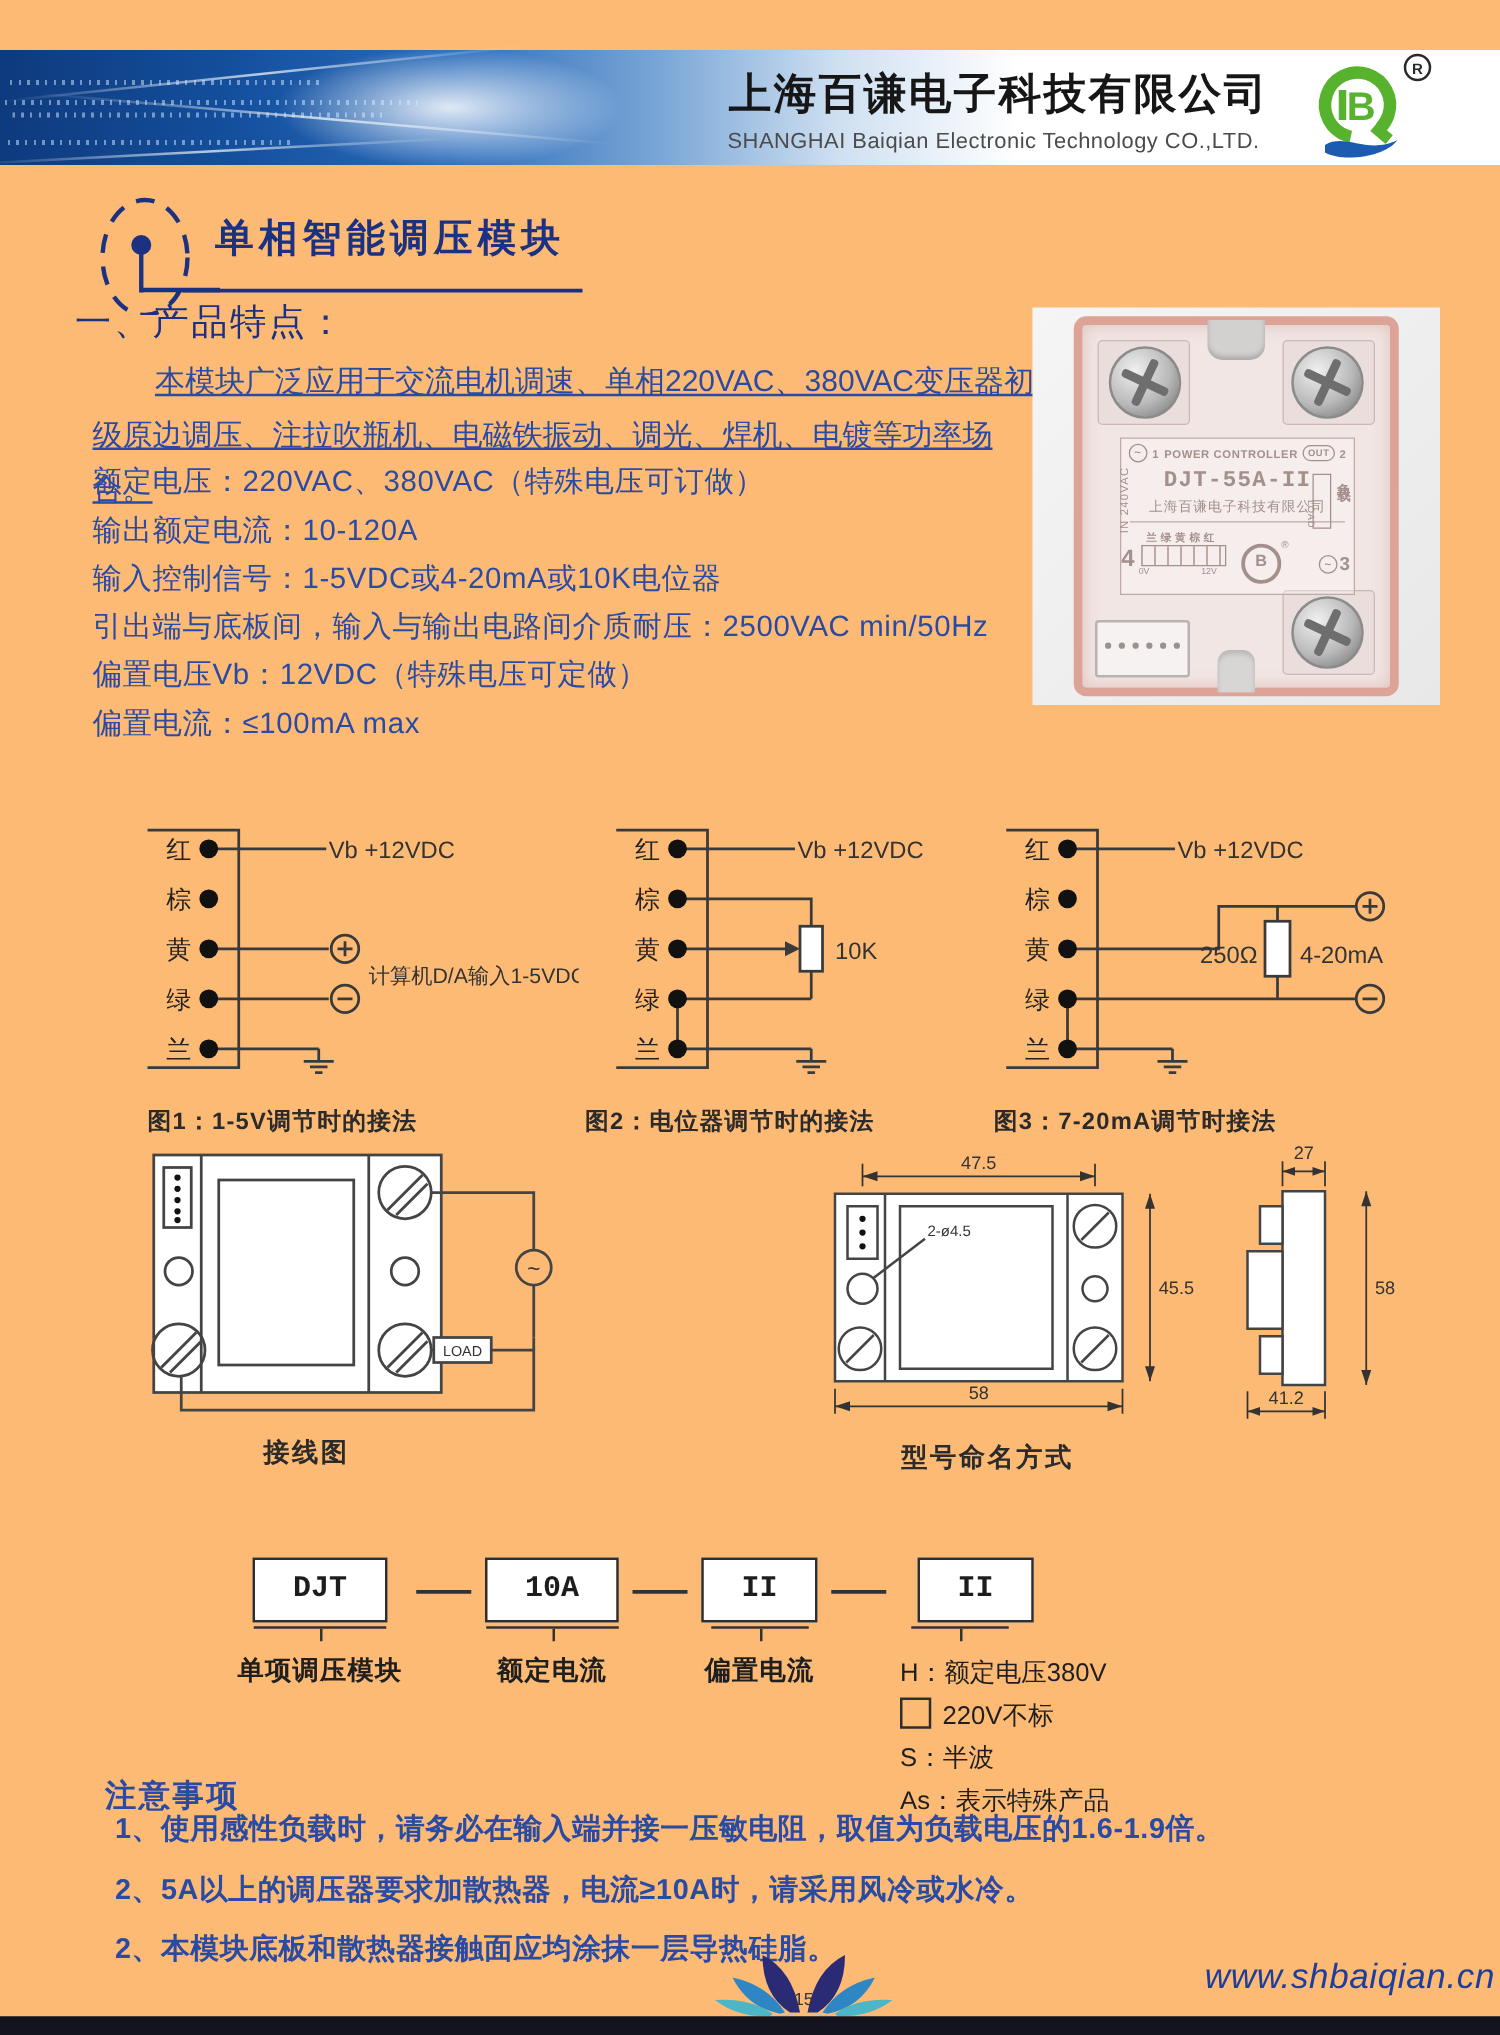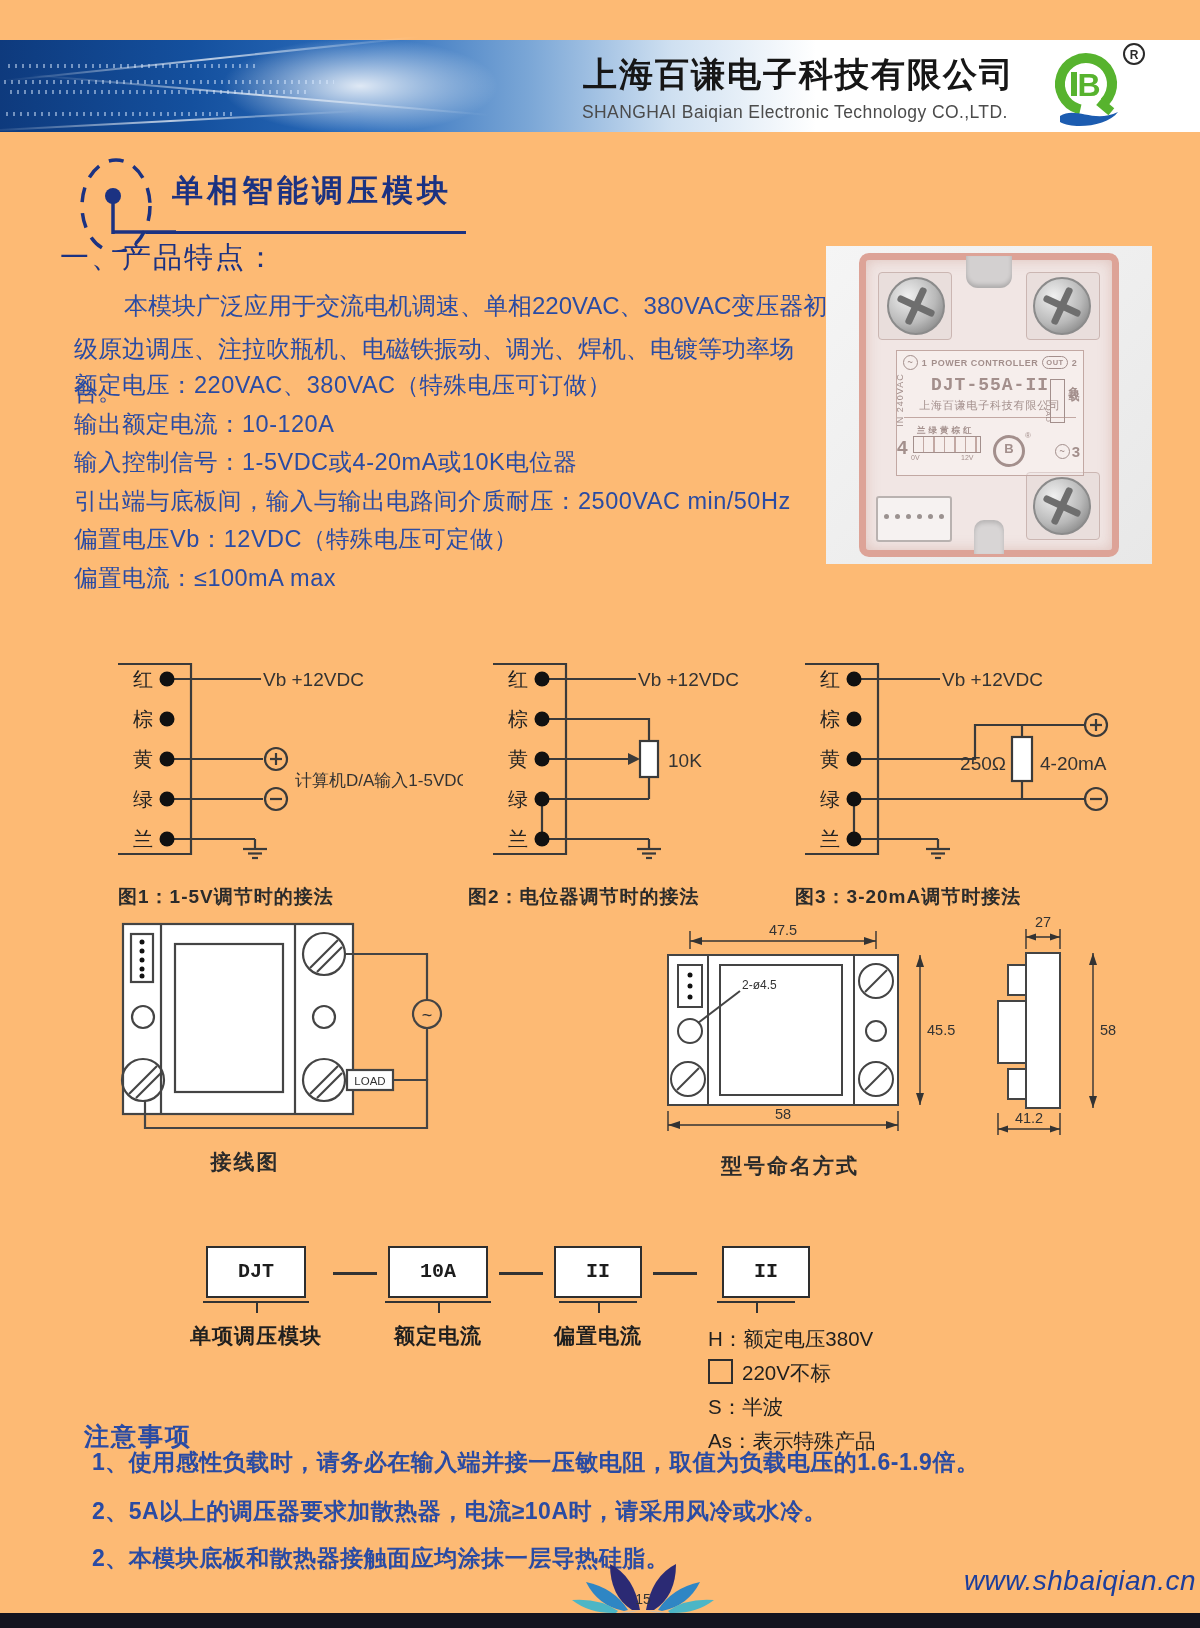--- a/index.html
+++ b/index.html
@@ -26,21 +26,21 @@
     font-weight:bold;font-size:34px;color:#161616;letter-spacing:2px;white-space:nowrap;}
   .brand-en{position:absolute;left:582px;top:102px;font-size:17.5px;color:#4b4b4b;
     letter-spacing:.4px;white-space:nowrap;font-weight:500;}
 
   
   .page-title{position:absolute;left:172px;top:170px;font-size:31px;font-weight:bold;
     color:#1b3282;letter-spacing:4px;white-space:nowrap;}
   .title-underline{position:absolute;left:146px;top:231px;width:320px;height:3px;background:#1b3282;}
   .sec-heading{position:absolute;font-size:29px;font-weight:normal;color:#1b3282;letter-spacing:2px;white-space:nowrap;}
   .intro{position:absolute;left:74px;top:284px;width:760px;font-size:24px;color:#2a4ba3;
-    line-height:43px;font-weight:500;}
+    line-height:43px;font-weight:500;text-decoration:underline;}
   .intro .ind{text-indent:50px;}
   .specs{position:absolute;left:74px;top:366px;font-size:23.5px;color:#2a4ba3;font-weight:500;}
   .specs div{height:38.5px;line-height:38.5px;white-space:nowrap;letter-spacing:.5px;}
 
   
   .photo{position:absolute;left:826px;top:246px;width:326px;height:318px;
     background:linear-gradient(135deg,#f5f5f5,#e8e8e8);}
   .module{position:absolute;left:33px;top:7px;width:246px;height:290px;background:#f1e6e4;
     border:7px solid #dda397;border-radius:10px;box-shadow:inset 0 0 14px rgba(190,130,115,.35);}
   .notch-t{position:absolute;left:50%;transform:translateX(-50%);top:-4px;width:46px;height:32px;
@@ -84,21 +84,21 @@
   .minireg{position:absolute;left:128px;top:80px;font-size:8px;}
 
   
   .figcap{position:absolute;font-size:19px;color:#2b2b2b;font-weight:600;letter-spacing:1px;white-space:nowrap;}
   svg text{font-family:"Liberation Sans",sans-serif;}
 
   
   .naming{position:absolute;left:190px;top:1246px;display:flex;align-items:flex-start;}
   .ngroup{display:flex;flex-direction:column;align-items:center;}
   .ngroup.last{align-items:flex-start;}
-  .nbox{border:2.5px solid #2e2e2e;font-family:"Liberation Mono",monospace;font-size:20px;
+  .nbox{border:2.5px solid #2e2e2e;font-family:"Liberation Mono",monospace;font-size:24px;
     color:#1d1d1d;line-height:34px;padding:7px 30px;background:#fff;font-weight:bold;}
   .nconn{position:relative;height:16px;}
   .nconn::before{content:'';position:absolute;left:-5px;right:-5px;top:3px;height:2px;background:#333;}
   .nconn::after{content:'';position:absolute;left:50%;top:5px;width:2px;height:10px;background:#333;}
   .ndash{width:44px;height:3px;background:#333;margin:26px 11px 0 11px;}
   .nlabel{margin-top:8px;font-size:21px;color:#1f1f1f;white-space:nowrap;font-weight:600;letter-spacing:1px;}
   .nlegend{margin-top:8px;font-size:20.5px;color:#1f1f1f;line-height:34px;font-weight:500;white-space:nowrap;}
   .chk{display:inline-block;width:21px;height:21px;border:2px solid #2e2e2e;vertical-align:-4px;margin-right:9px;}
 
   .notice{position:absolute;left:84px;top:1420px;font-size:25px;color:#2a4ba3;font-weight:600;letter-spacing:2px;}
@@ -322,21 +322,21 @@
       <text x="40" y="176">绿</text>
       <text x="40" y="216">兰</text>
     </g>
     <text x="152" y="56" font-size="19" fill="#333">Vb +12VDC</text>
     <text x="216" y="140" font-size="19" fill="#333" text-anchor="end">250Ω</text>
     <text x="250" y="140" font-size="19" fill="#333">4-20mA</text>
   </svg>
 
   <div class="figcap" style="left:118px;top:884px;">图1：1-5V调节时的接法</div>
   <div class="figcap" style="left:468px;top:884px;">图2：电位器调节时的接法</div>
-  <div class="figcap" style="left:795px;top:884px;">图3：3-20mA调节时接法</div>
+  <div class="figcap" style="left:795px;top:884px;">图3：7-20mA调节时接法</div>
 
   <svg class="abs" style="left:105px;top:912px;" width="360" height="232" viewBox="0 0 360 232">
     <g stroke="#444" stroke-width="2.2" fill="none">
       <rect x="18" y="12" width="230" height="190" fill="#fff"></rect>
       <line x1="56" y1="12" x2="56" y2="202"></line>
       <line x1="190" y1="12" x2="190" y2="202"></line>
       <rect x="26" y="22" width="22" height="48"></rect>
       <circle cx="38" cy="105" r="11"></circle>
       <circle cx="219" cy="105" r="11"></circle>
       <circle cx="38" cy="168" r="21"></circle>

